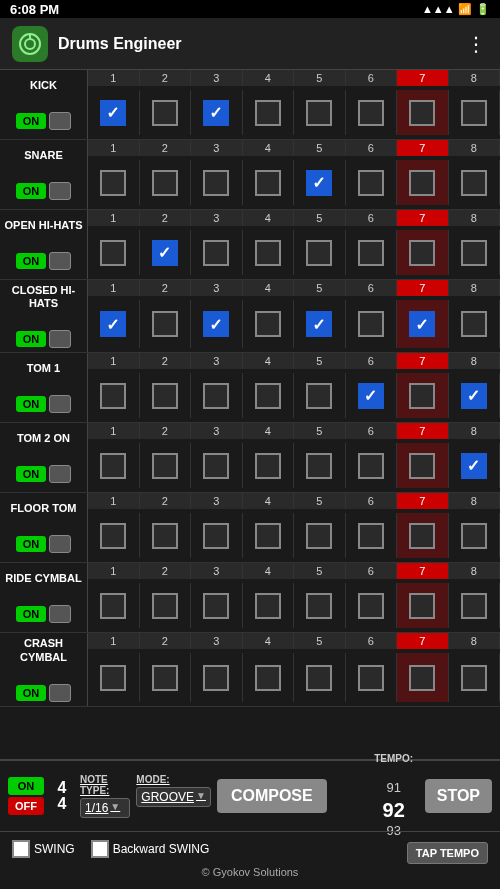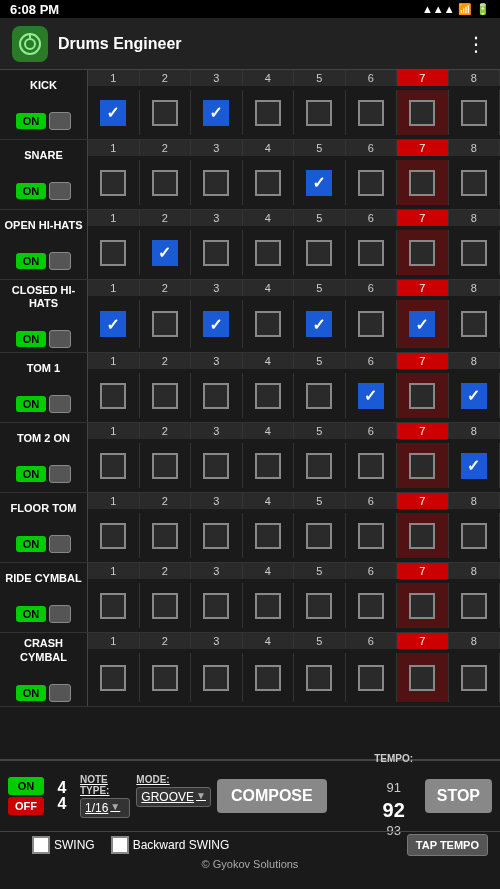--- a/index.html
+++ b/index.html
@@ -380,34 +380,34 @@
 
     .tap-tempo-btn {
       background: #555;
       color: #fff;
       font-size: 11px;
       border: 1px solid #777;
       padding: 4px 8px;
       cursor: pointer;
       border-radius: 3px;
       font-weight: bold;
+      margin-top: 8px;
     }
 
     .footer-swing-row {
       display: flex;
       align-items: center;
       justify-content: space-between;
       padding: 2px 12px;
     }
 
     .swing-items {
       display: flex;
       align-items: center;
       gap: 16px;
-      margin-left: 20px;
     }
 
     .divider-line {
       height: 1px;
       background: #444;
       margin: 0;
     }
   </style>
 </head>
 <body>

